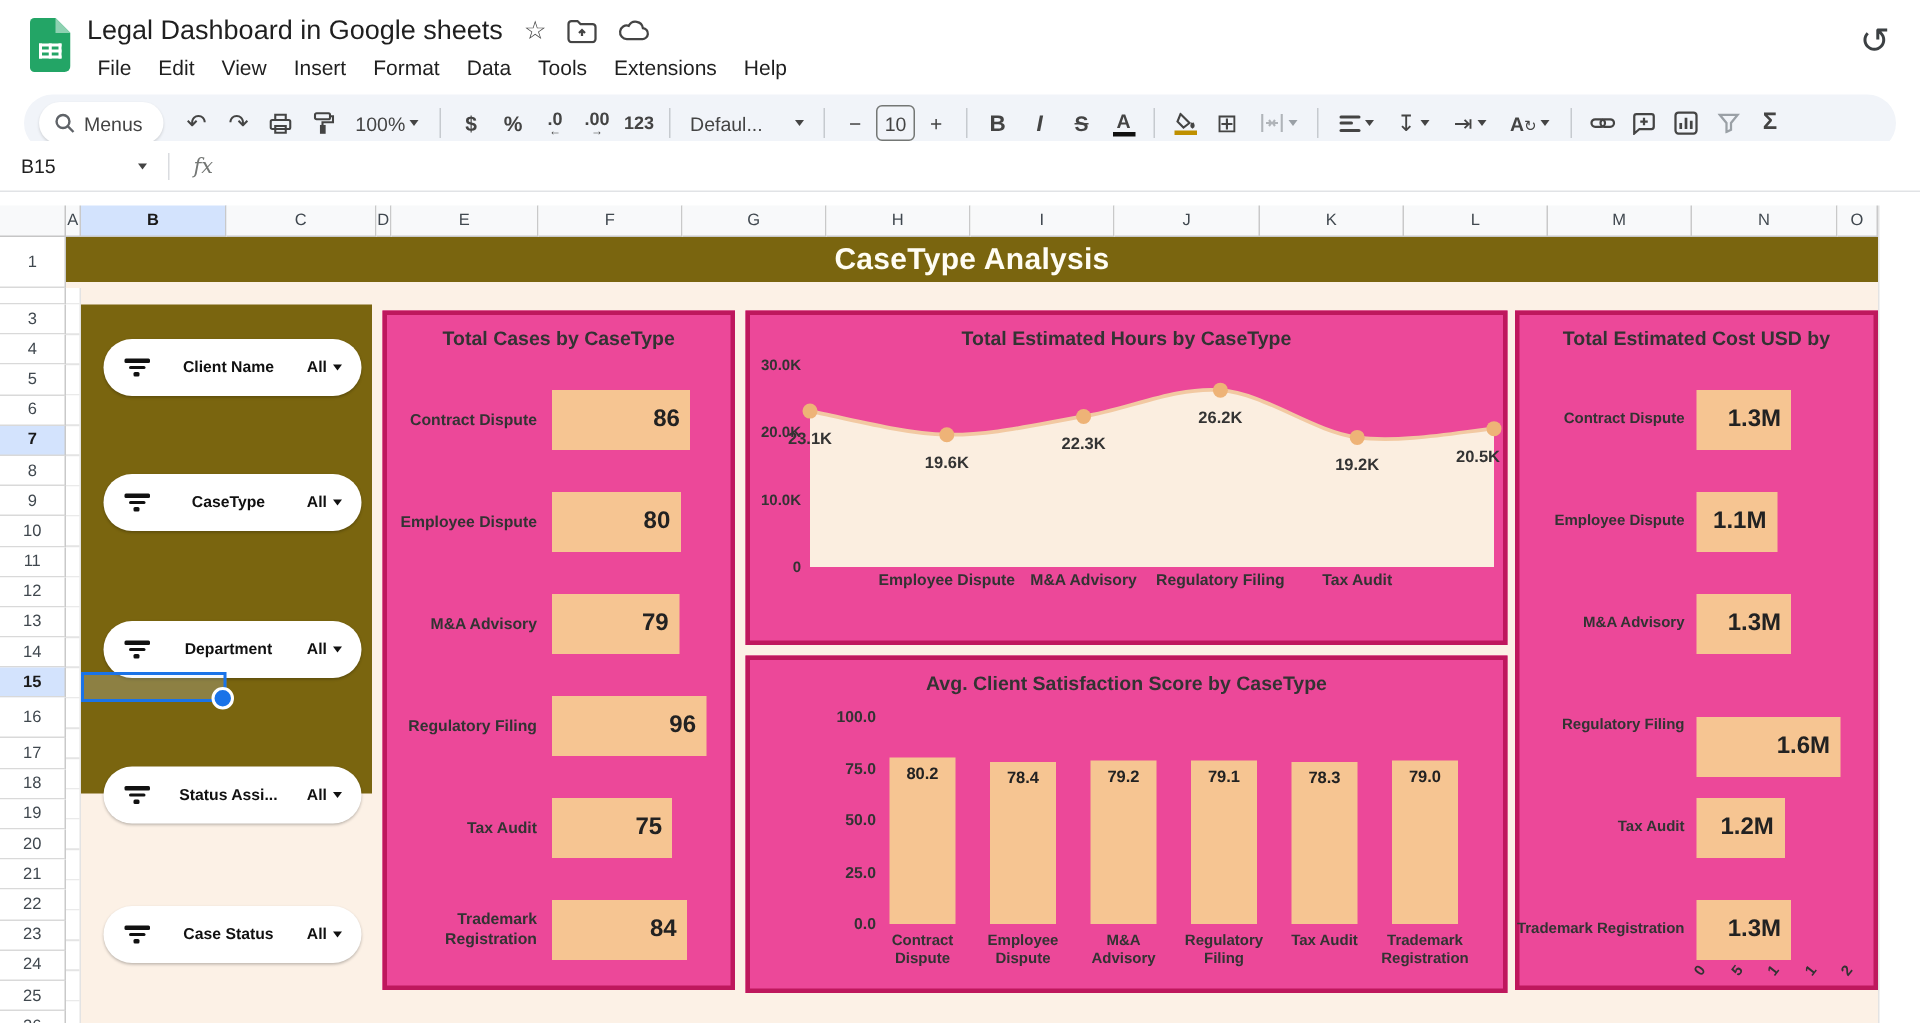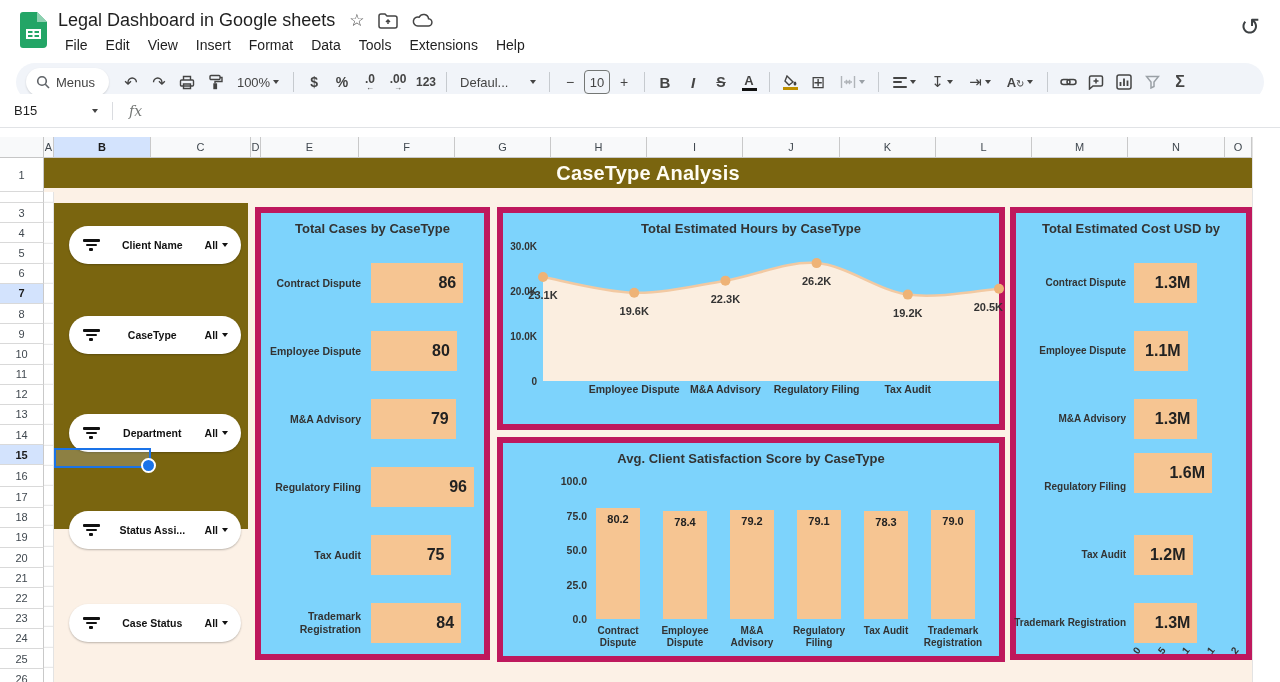--- a/index.html
+++ b/index.html
@@ -76,21 +76,21 @@
   .banner span{color:#fffdf3;font-weight:700;font-size:20px;letter-spacing:.2px;}
   .sidebar{position:absolute;left:10px;top:45px;width:194px;height:326px;background:#7a650f;}
   .slicer{position:absolute;left:15px;width:172px;height:38px;background:#fff;border-radius:19px;
           display:flex;align-items:center;padding:0 13px;box-sizing:border-box;box-shadow:0 1px 2px rgba(0,0,0,.25);}
   .slicer .ficon{display:flex;flex-direction:column;align-items:center;gap:2.2px;width:18px;}
   .slicer .ficon i{display:block;height:2.4px;background:#111;border-radius:1px;}
   .slicer .lab{flex:1;text-align:center;font-size:10.5px;font-weight:700;color:#111;}
   .slicer .val{font-size:10.5px;font-weight:700;color:#111;display:flex;align-items:center;}
   .slicer .caret{border-top-color:#111;margin-left:4px;}
 
-  .panel{position:absolute;background:#7dd3fc;border:6px solid #be185d;box-sizing:border-box;}
+  .panel{position:absolute;background:#ec4899;border:3px solid #be185d;box-sizing:border-box;}
   .chart-title{position:absolute;left:0;top:8px;width:100%;text-align:center;font-size:13px;
                font-weight:700;color:#333;}
   .hrow-label{position:absolute;display:flex;align-items:center;justify-content:flex-end;
               font-size:10.5px;font-weight:700;color:#333;text-align:right;line-height:1.2;}
   .hbar{position:absolute;height:40px;background:#f6c592;display:flex;align-items:center;justify-content:flex-end;}
   .hbar span{font-size:16px;font-weight:700;color:#222;padding-right:7px;}
   .vtick{position:absolute;font-size:10.5px;font-weight:700;color:#333;text-align:right;width:70px;}
   .vbar{position:absolute;width:44px;background:#f6c592;}
   .vbar span{display:block;text-align:center;font-size:11px;font-weight:700;color:#222;margin-top:5px;}
   .vcat{position:absolute;width:66px;text-align:center;font-size:10px;font-weight:700;color:#333;line-height:1.2;}
@@ -338,21 +338,21 @@
       <div class="row-h" style="height: 20.2px;">6</div>
       <div class="row-h sel" style="height: 20.2px;">7</div>
       <div class="row-h" style="height: 20.2px;">8</div>
       <div class="row-h" style="height: 20.2px;">9</div>
       <div class="row-h" style="height: 20.2px;">10</div>
       <div class="row-h" style="height: 20.2px;">11</div>
       <div class="row-h" style="height: 20.2px;">12</div>
       <div class="row-h" style="height: 20.2px;">13</div>
       <div class="row-h" style="height: 20.2px;">14</div>
       <div class="row-h sel" style="height: 20.2px;">15</div>
-      <div class="row-h" style="height: 22px;">16</div>
+      <div class="row-h" style="height: 27px;">16</div>
       <div class="row-h" style="height: 20.2px;">17</div>
       <div class="row-h" style="height: 20.2px;">18</div>
       <div class="row-h" style="height: 20.2px;">19</div>
       <div class="row-h" style="height: 20.2px;">20</div>
       <div class="row-h" style="height: 20.2px;">21</div>
       <div class="row-h" style="height: 20.2px;">22</div>
       <div class="row-h" style="height: 20.2px;">23</div>
       <div class="row-h" style="height: 20.2px;">24</div>
       <div class="row-h" style="height: 20.2px;">25</div>
       <div class="row-h" style="height: 20.2px;">26</div>
@@ -510,21 +510,21 @@
         </div>
         <div class="hrow-label" style="left: 0px; top: 104px; width: 114px; height: 68px; padding-right: 4px; box-sizing: border-box; font-size: 10px; white-space: nowrap;">Employee Dispute</div>
         <div class="hbar" style="left: 118px; top: 118px; width: 53.625px;">
           <span>1.1M</span>
         </div>
         <div class="hrow-label" style="left: 0px; top: 172px; width: 114px; height: 68px; padding-right: 4px; box-sizing: border-box; font-size: 10px; white-space: nowrap;">M&amp;A Advisory</div>
         <div class="hbar" style="left: 118px; top: 186px; width: 63.375px;">
           <span>1.3M</span>
         </div>
         <div class="hrow-label" style="left: 0px; top: 240px; width: 114px; height: 68px; padding-right: 4px; box-sizing: border-box; font-size: 10px; white-space: nowrap;">Regulatory Filing</div>
-        <div class="hbar" style="left: 118px; top: 240px; width: 78px;">
+        <div class="hbar" style="left: 118px; top: 268px; width: 96px;">
           <span>1.6M</span>
         </div>
         <div class="hrow-label" style="left: 0px; top: 308px; width: 114px; height: 68px; padding-right: 4px; box-sizing: border-box; font-size: 10px; white-space: nowrap;">Tax Audit</div>
         <div class="hbar" style="left: 118px; top: 322px; width: 58.5px;">
           <span>1.2M</span>
         </div>
         <div class="hrow-label" style="left: 0px; top: 376px; width: 114px; height: 68px; padding-right: 4px; box-sizing: border-box; font-size: 10px; white-space: nowrap;">Trademark Registration</div>
         <div class="hbar" style="left: 118px; top: 390px; width: 63.375px;">
           <span>1.3M</span>
         </div>

